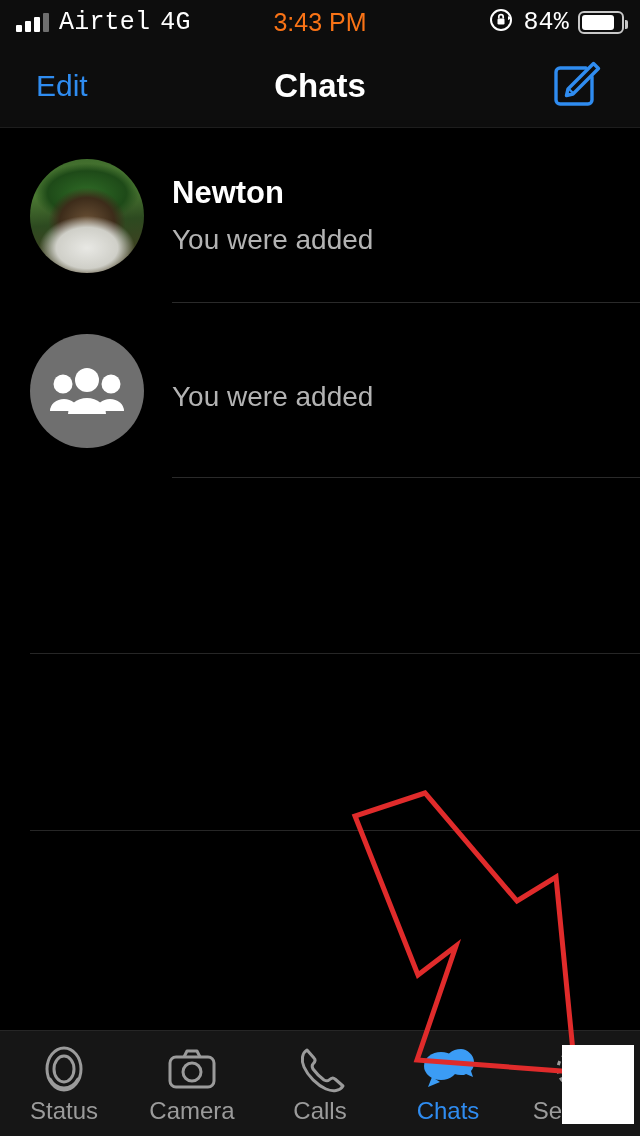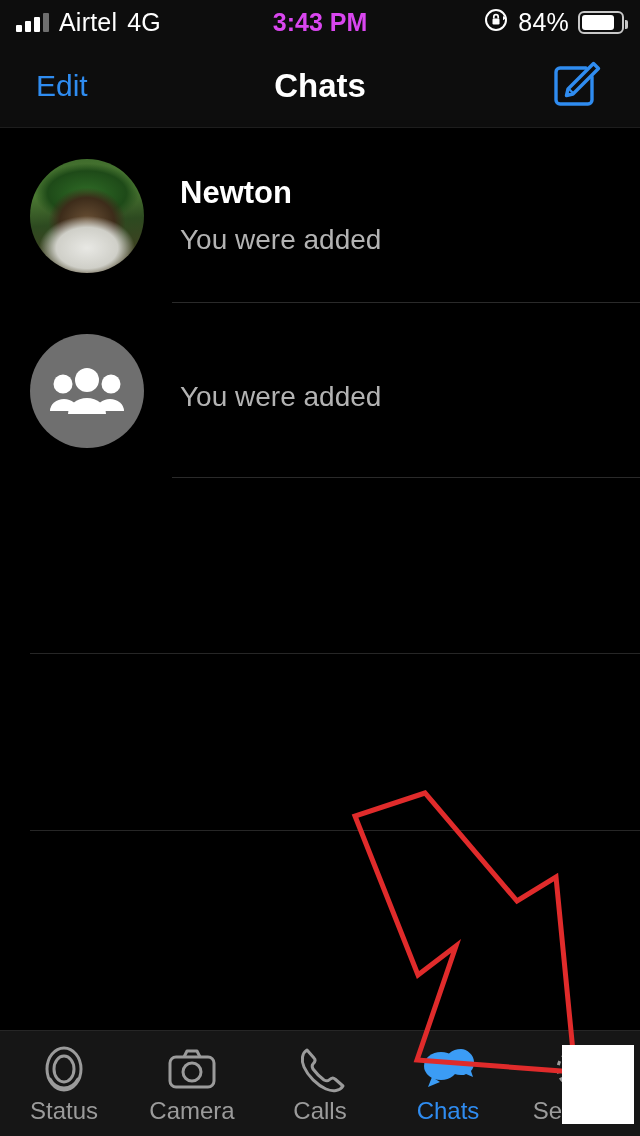--- a/index.html
+++ b/index.html
@@ -18,23 +18,23 @@
     padding:0 16px;
   }
   .sb-left { display:flex; align-items:center; gap:10px; }
   .sb-right { display:flex; align-items:center; gap:9px; }
   .signal-bars { display:flex; align-items:flex-end; gap:3px; height:19px; }
   .signal-bars i { width:6px; background:#fff; border-radius:1px; display:block; }
   .signal-bars i:nth-child(1){ height:7px; }
   .signal-bars i:nth-child(2){ height:11px; }
   .signal-bars i:nth-child(3){ height:15px; }
   .signal-bars i:nth-child(4){ height:19px; background:#6e6e6e; }
-  .sb-text { font-size:25px; color:#fff; letter-spacing:0.2px; }
+  .sb-text { font-size:25px; color:#fff; letter-spacing:0.2px;font-family:Liberation Mono, monospace; }
   #status-time { position:absolute; left:0; right:0; text-align:center;
-    font-size:25px; font-weight:bold; color:#d946ef; pointer-events:none; }
+    font-size:25px; font-weight:normal; color:#f97316; pointer-events:none; }
   .battery {
     width:46px; height:23px; border:2.5px solid #c8c8c8; border-radius:6px;
     position:relative; display:flex; align-items:center; padding:2px;
   }
   .battery::after { content:""; position:absolute; right:-6px; top:7px;
     width:3px; height:9px; background:#c8c8c8; border-radius:0 2px 2px 0; }
   .battery .fill { height:100%; background:#fff; border-radius:3px; }
 
   
   #nav-bar {
@@ -57,21 +57,21 @@
   .avatar { width:114px; height:114px; border-radius:50%; flex:none;
     overflow:hidden; position:relative; }
   .avatar-dog {
     background:
       radial-gradient(ellipse 60% 40% at 50% 78%, #e8e8e4 0%, #cfcfc8 45%, transparent 70%),
       radial-gradient(ellipse 34% 30% at 50% 55%, #6b5136 0%, #3d2c1a 70%, transparent 100%),
       radial-gradient(ellipse 46% 26% at 50% 30%, #2f6b26 0%, #1e4a18 75%, transparent 100%),
       linear-gradient(175deg, #3f6b2c 0%, #4c7a33 30%, #2d4a20 55%, #4a3a22 100%);
   }
   .avatar-group { background:#6f6f6f; display:flex; align-items:center; justify-content:center; }
-  .row-body { flex:1; margin-left:36px; position:relative; height:114px;
+  .row-body { flex:1; margin-left:28px; position:relative; height:114px;
     display:flex; flex-direction:column; justify-content:center; padding-right:32px; }
   .row-top { display:flex; align-items:baseline; }
   .row-title { font-size:31px; font-weight:bold; color:#fff; }
   .row-title.redacted { color:transparent; background:#8e8e8e;
     filter:blur(9px); border-radius:4px; padding:0 6px; opacity:.85; }
   .row-date { margin-left:auto; font-size:27px; color:#a0a0a0; white-space:nowrap; }
   .row-sub { margin-top:13px; font-size:28px; color:#b3b3b3; }
   .row-sep { position:absolute; left:172px; right:0; height:1px; background:#2a2a2a; }
   .empty-sep { position:absolute; left:30px; right:0; height:1px; background:#262626; }
 

